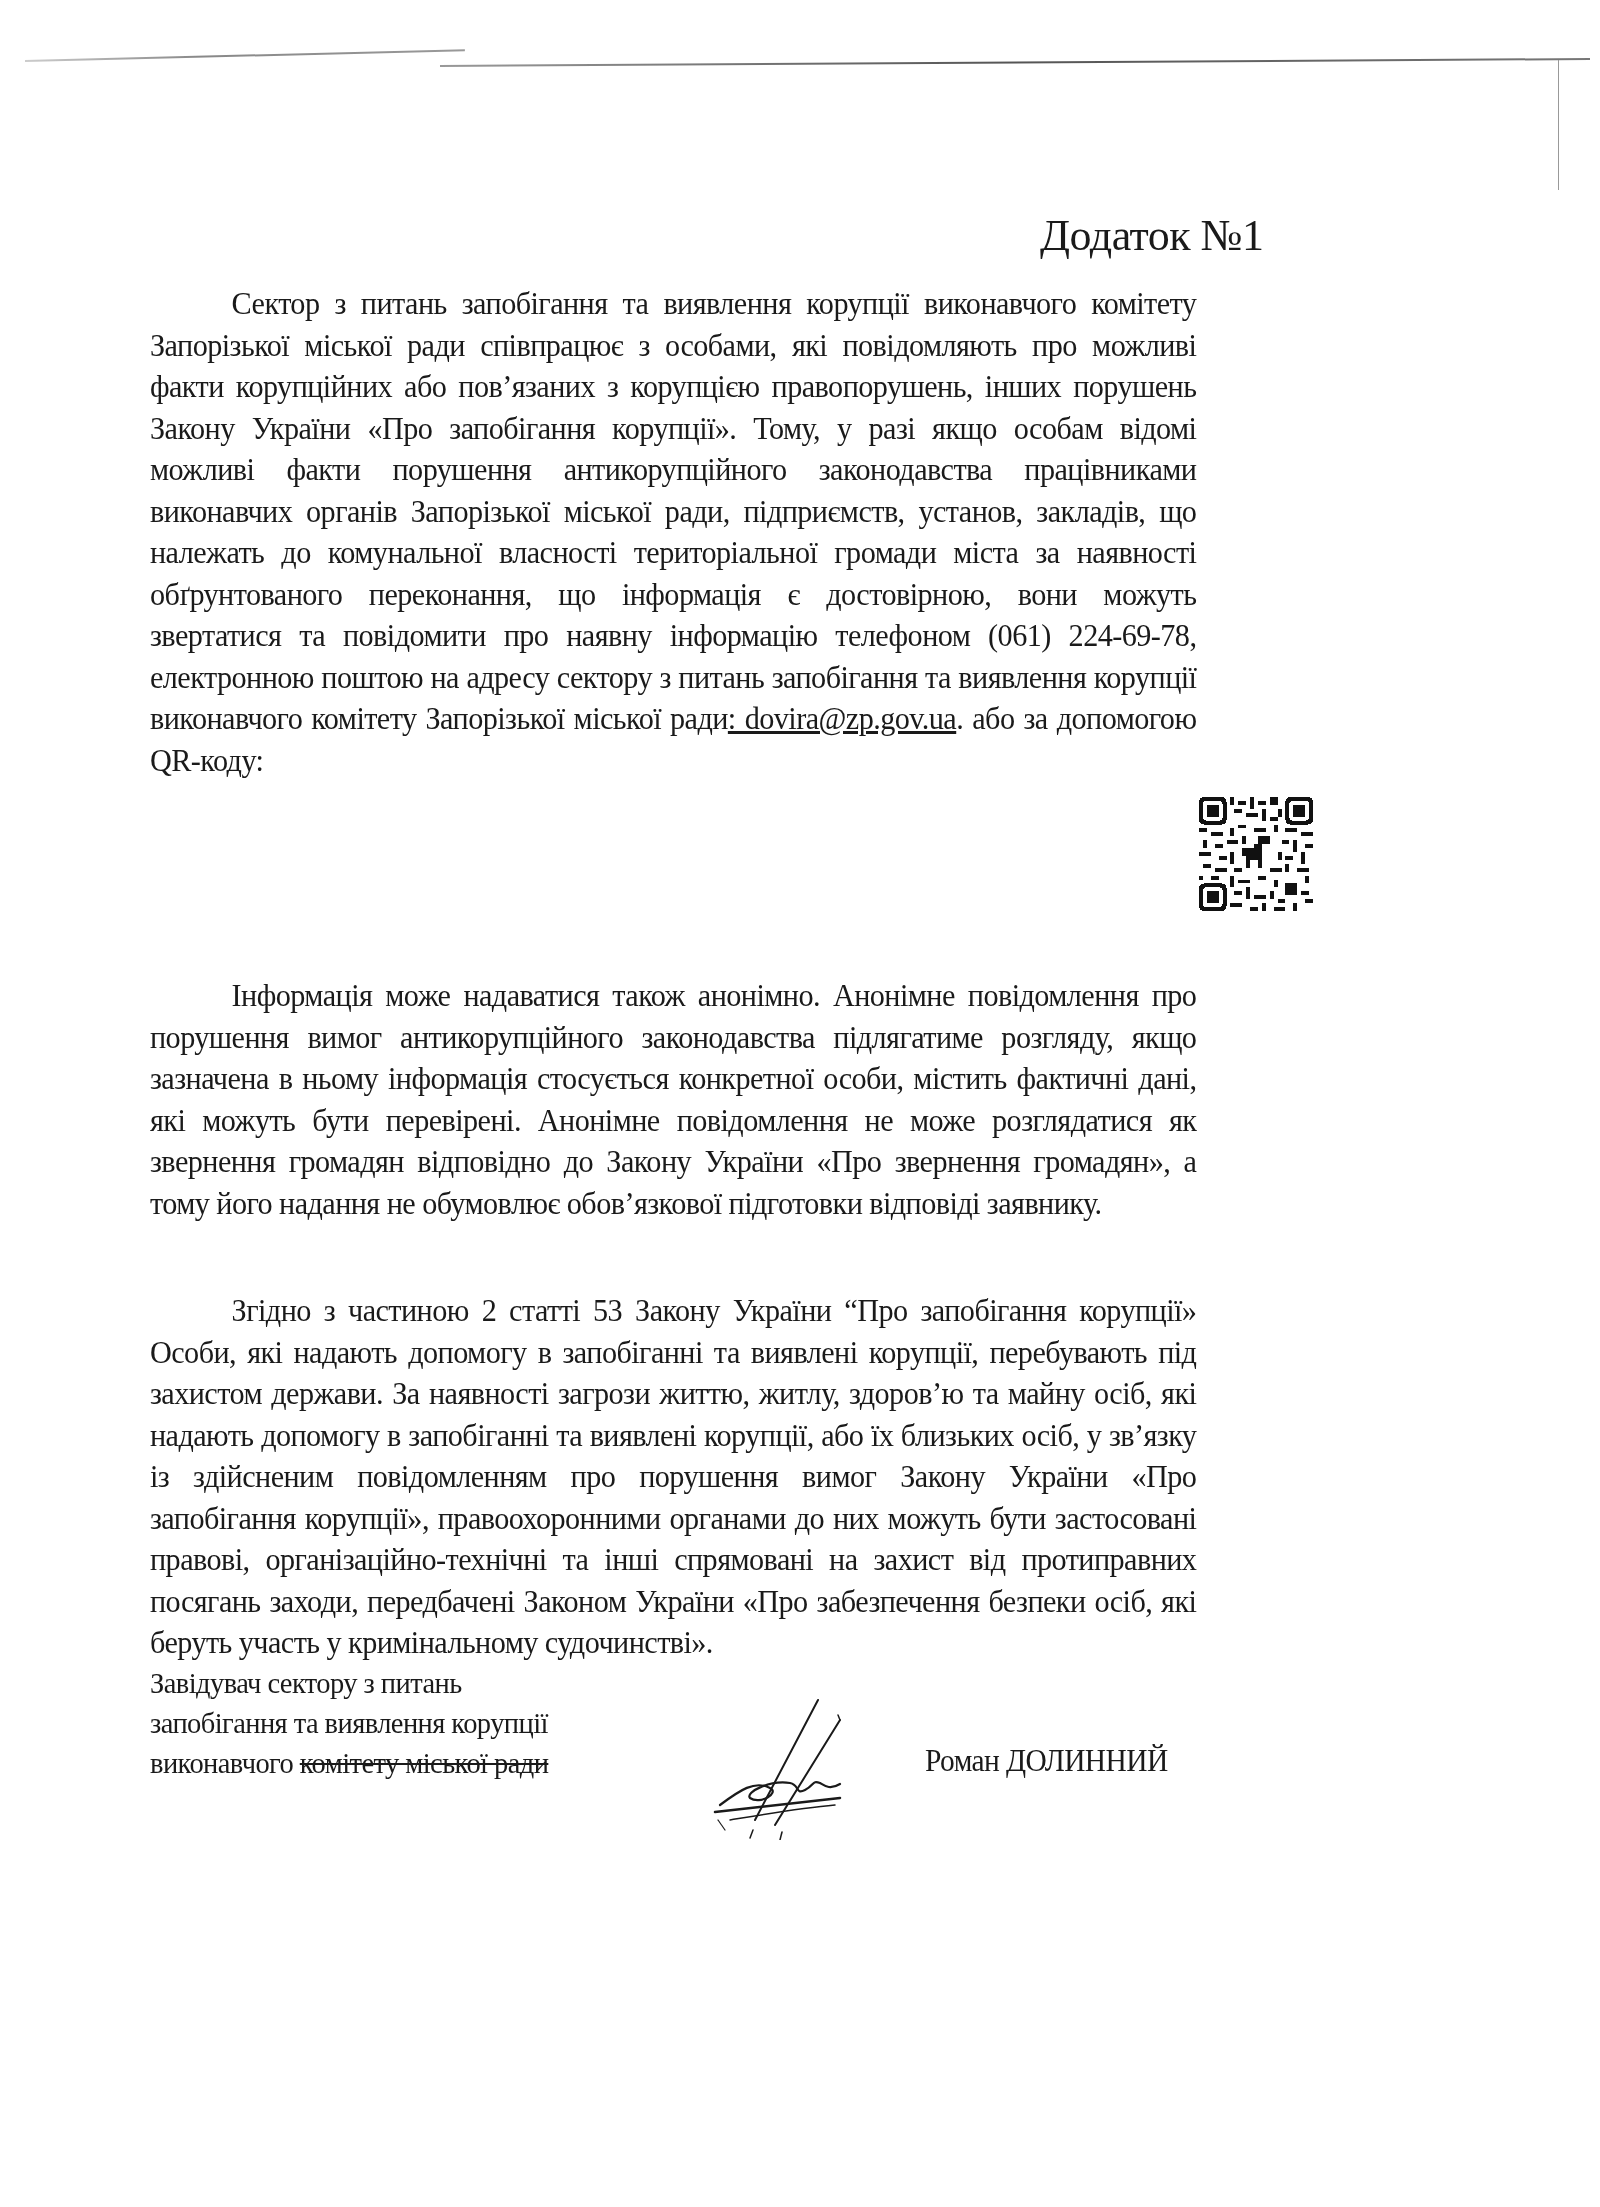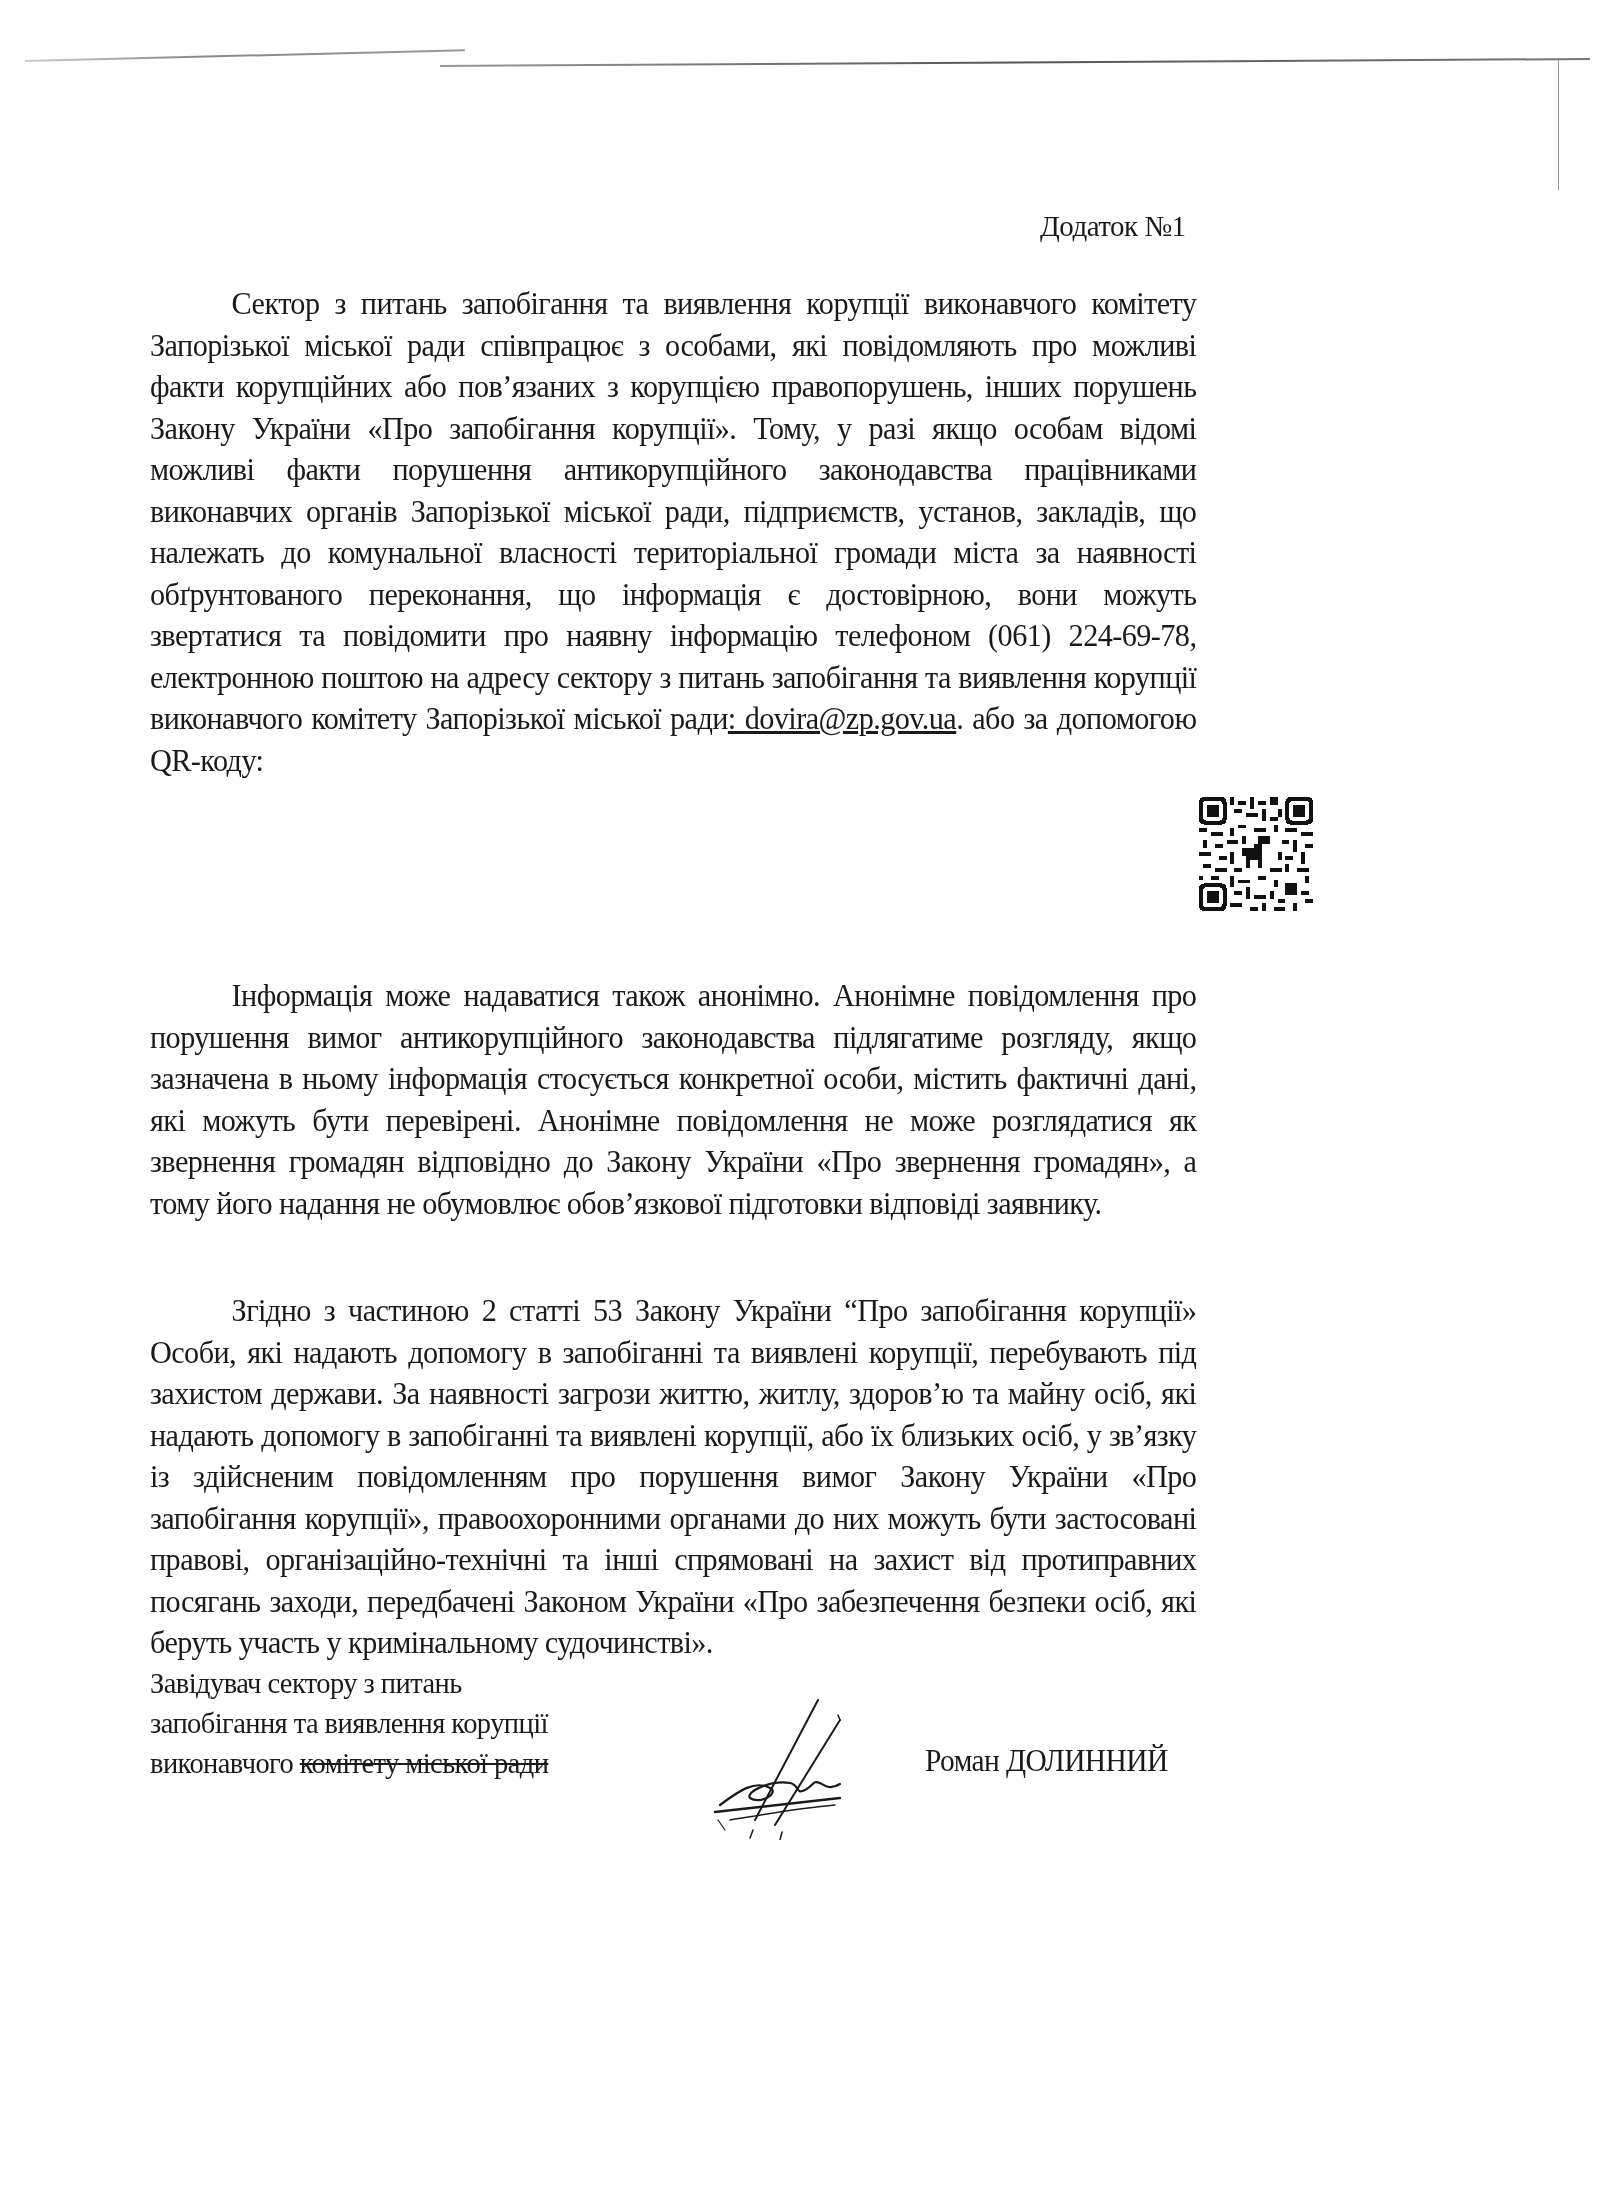--- a/index.html
+++ b/index.html
@@ -17,21 +17,21 @@
     position: absolute; left: 440px; top: 65px; width: 1150px; height: 2px;
     background: linear-gradient(90deg, #999, #555 50%, #777);
     transform: rotate(-0.35deg); transform-origin: left center;
   }
   .scan-edge {
     position: absolute; left: 1558px; top: 60px; width: 1px; height: 130px;
     background: #999;
   }
   .page { position: absolute; left: 0; top: 0; width: 1600px; }
   .annex {
-    position: absolute; left: 1040px; top: 210px; font-size: 29px;
+    position: absolute; left: 1040px; top: 210px; font-size: 44px;
     letter-spacing: -0.5px;
   }
   .para {
     position: absolute; left: 150px; width: 1090px;
     font-size: 31.5px; line-height: 41.5px;
     text-align: justify; text-indent: 85px; letter-spacing: -0.6px;
     transform: scaleX(0.96); transform-origin: left top;
   }
   .p1 { top: 283px; }
   .p2 { top: 975px; }

